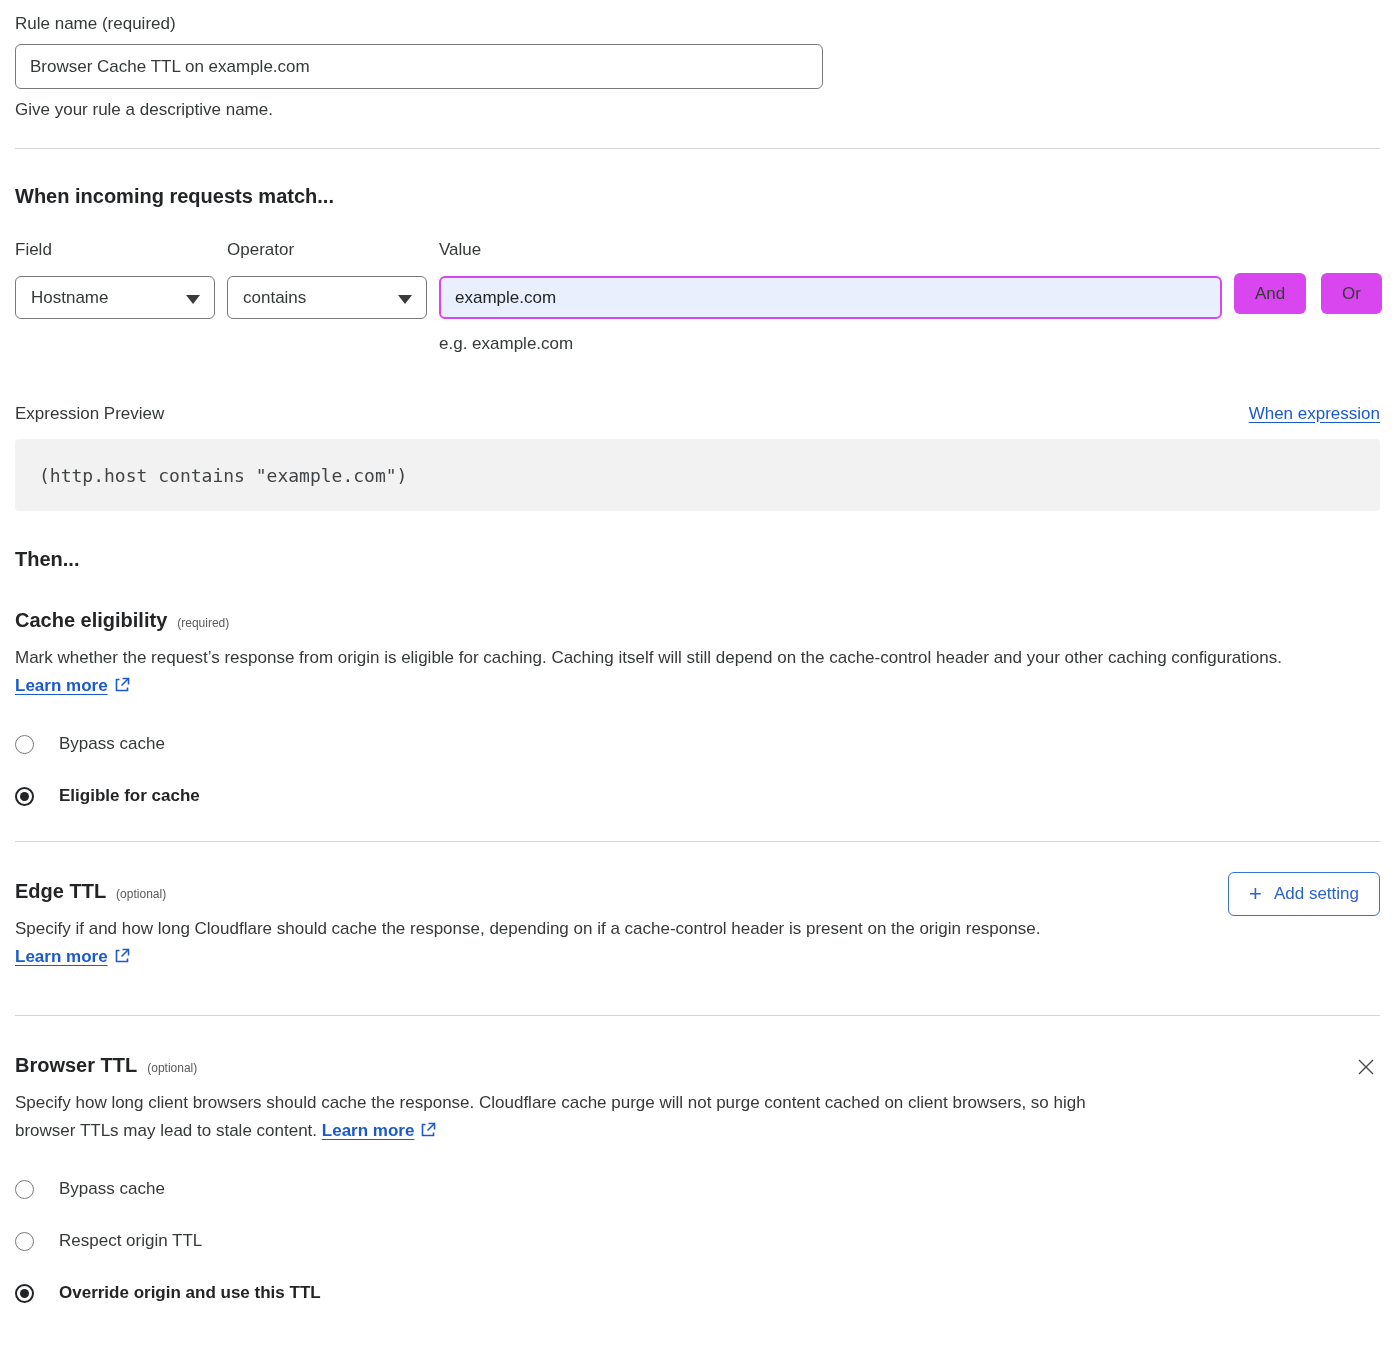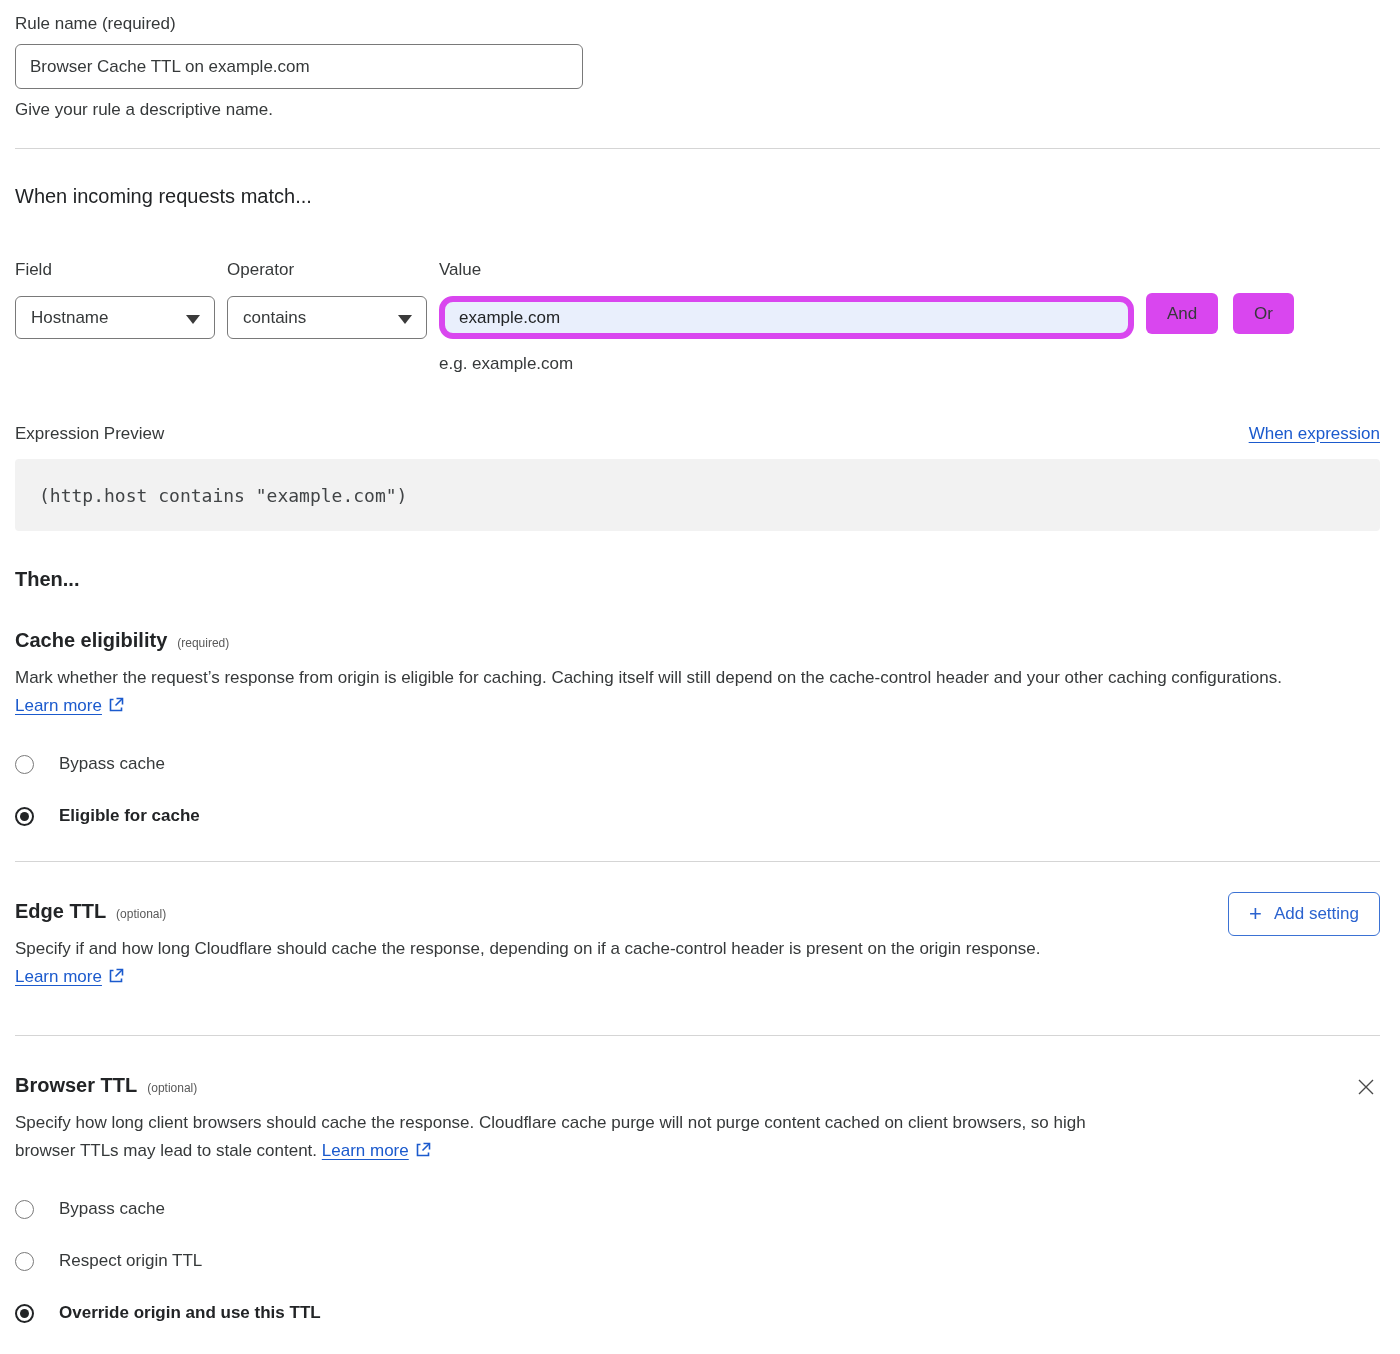--- a/index.html
+++ b/index.html
@@ -19,21 +19,21 @@
     margin-bottom: 32px;
     letter-spacing: 0.1px;
   }
   .field-label {
     display: block;
     font-size: 17px;
     color: #36393a;
     margin-bottom: 10px;
   }
   .text-input {
-    width: 568px;
+    width: 808px;
     height: 45px;
     border: 1px solid #797979;
     border-radius: 6px;
     font-family: "Liberation Sans", sans-serif;
     font-size: 17px;
     color: #36393a;
     padding: 0 14px;
     background: #fff;
     outline: none;
   }
@@ -41,24 +41,24 @@
 
   .divider {
     border: none;
     border-top: 1px solid #d5d5d5;
     margin: 0;
   }
   .div-1 { margin-top: 28px; }
 
   h2.section-heading {
     font-size: 20px;
-    font-weight: 400;
+    font-weight: 700;
     color: #222426;
     margin-top: 36px;
-    margin-bottom: 52px;
+    margin-bottom: 32px;
   }
 
   
   .condition-row { display: flex; align-items: flex-start; }
   .cond-col { display: flex; flex-direction: column; }
   .cond-col + .cond-col { margin-left: 12px; }
   .cond-label { font-size: 17px; color: #36393a; margin-bottom: 16px; }
 
   .select-box {
     position: relative;
@@ -79,24 +79,24 @@
     right: 14px;
     top: 50%;
     margin-top: -3px;
     width: 0; height: 0;
     border-left: 7px solid transparent;
     border-right: 7px solid transparent;
     border-top: 9px solid #3a3a3a;
   }
   .value-col { flex: 0 0 auto; }
   .value-input {
-    width: 695px;
+    width: 783px;
     height: 43px;
-    border: 6px solid #d946ef;
-    border-radius: 14px;
+    border: 2px solid #d946ef;
+    border-radius: 6px;
     background: #e9effc;
     font-family: "Liberation Sans", sans-serif;
     font-size: 17px;
     color: #222426;
     padding: 0 14px;
     outline: none;
   }
   .value-help { font-size: 17px; color: #36393a; margin-top: 15px; }
 
   .andor { display: flex; margin-left: 12px; padding-top: 33px; }
@@ -141,21 +141,21 @@
   }
 
   h2.then-heading { font-size: 20px; font-weight: 700; color: #222426; margin-top: 37px; margin-bottom: 0; }
 
   .setting-head { display: flex; align-items: baseline; }
   .setting-title { font-size: 20px; font-weight: 700; color: #222426; }
   .setting-tag { font-size: 12px; color: #595959; margin-left: 10px; }
   .setting-desc { font-size: 17px; color: #36393a; line-height: 28px; margin-top: 12px; }
   .desc-narrow { max-width: 1100px; }
 
-  .learn-more { white-space: nowrap; }
+  .learn-more { white-space: nowrap; font-weight: bold; }
   .ext-icon { display: inline-block; vertical-align: -2px; margin-left: 6px; }
 
   
   .radio-row { display: flex; align-items: center; margin-top: 32px; cursor: pointer; }
   .radio-circle {
     width: 19px; height: 19px;
     border: 1.5px solid #7a7a7a;
     border-radius: 50%;
     background: #fff;
     flex: 0 0 auto;

